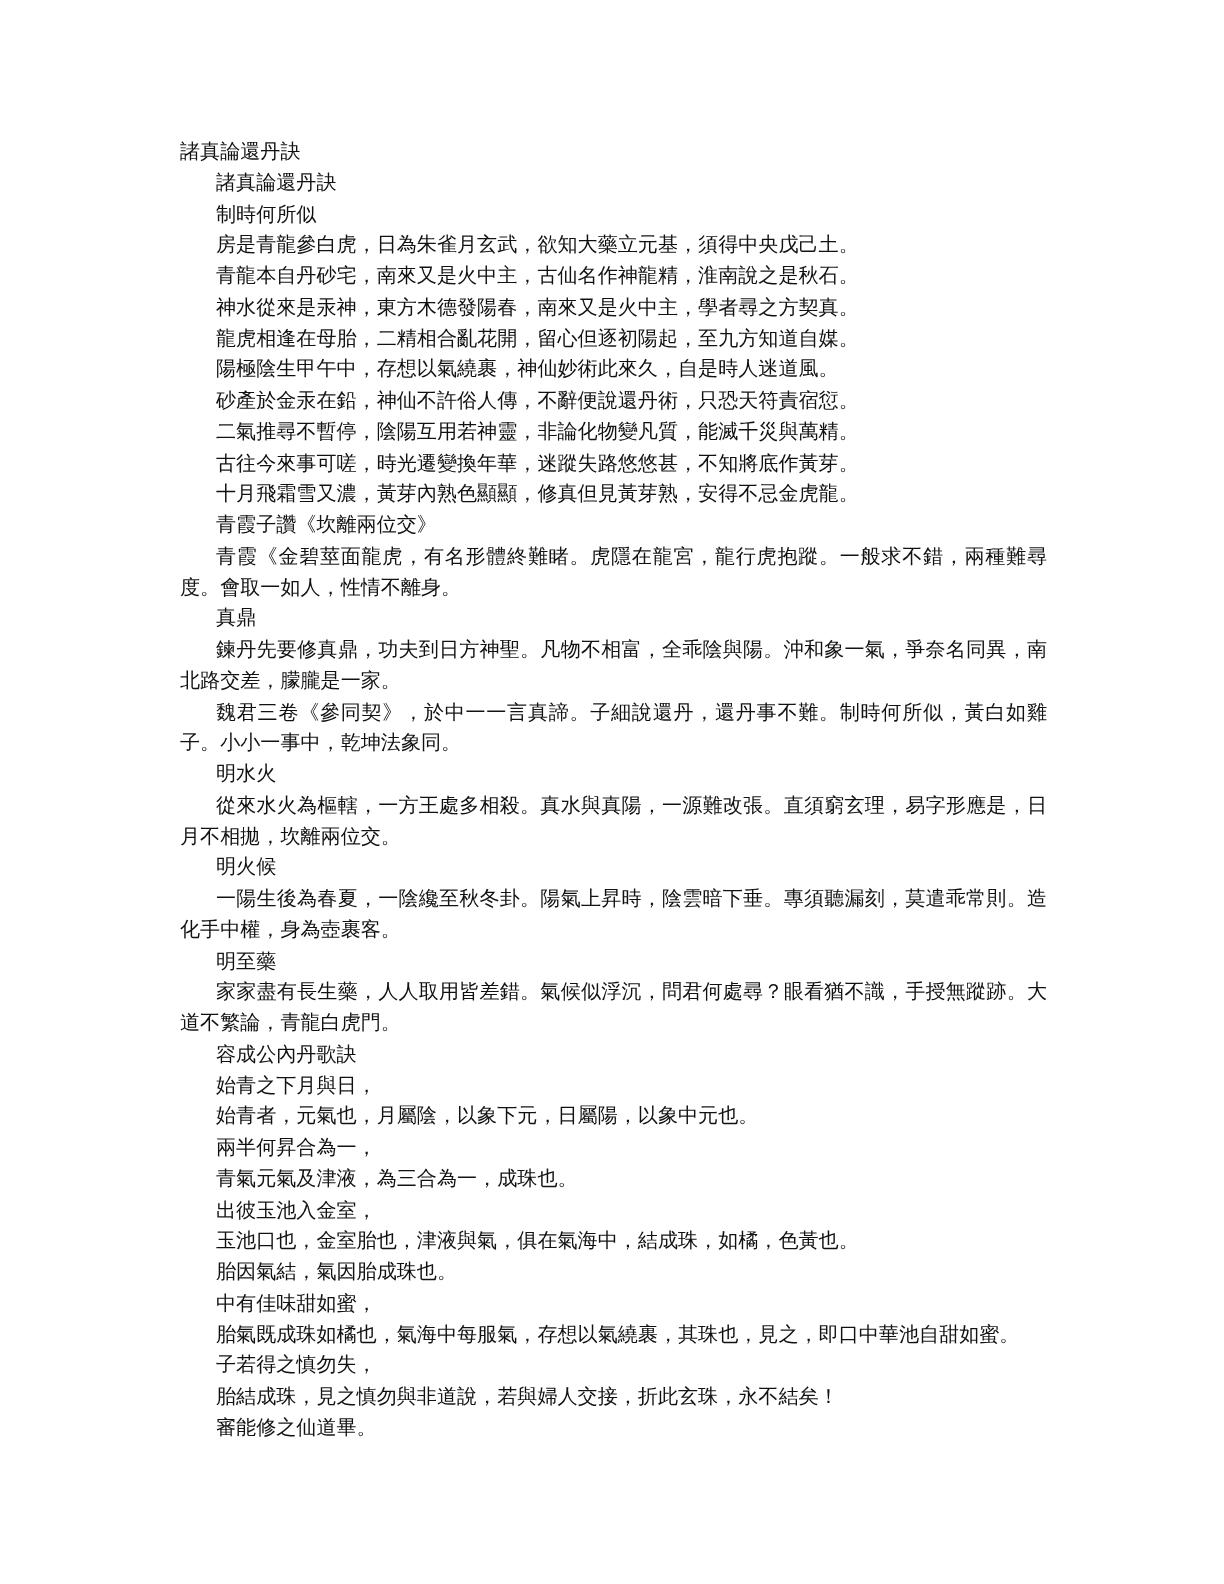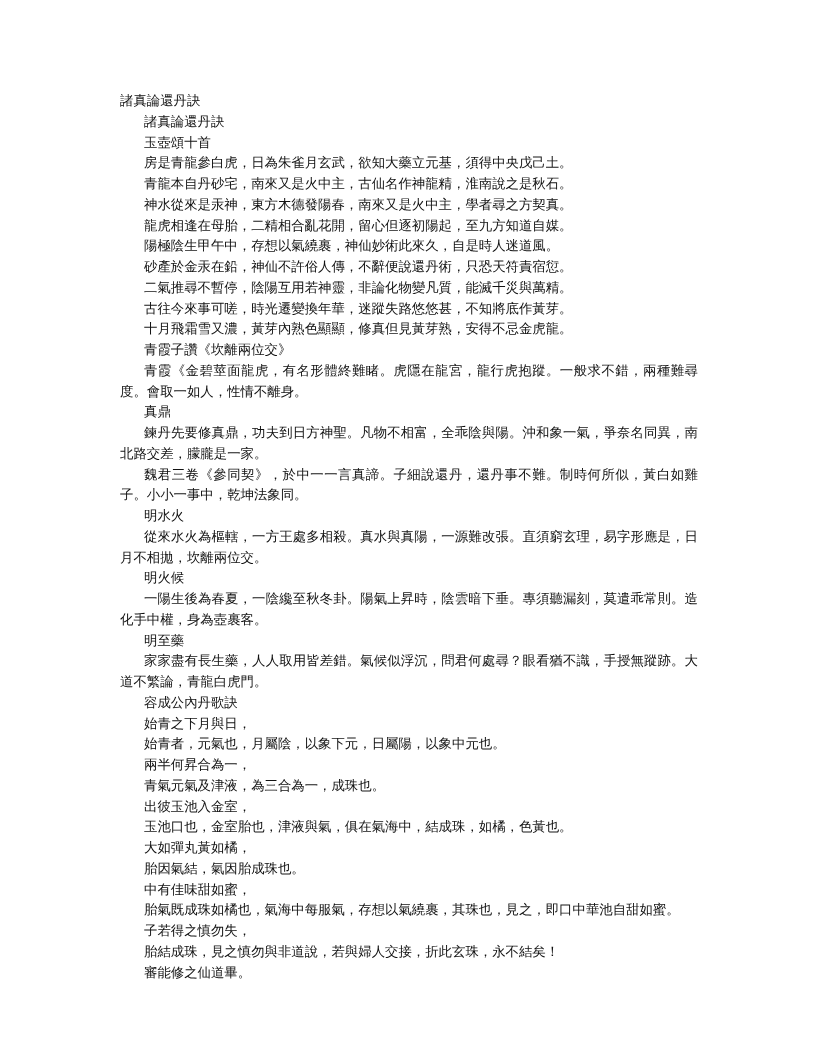--- a/index.html
+++ b/index.html
@@ -7,32 +7,32 @@
     .page {
       position: absolute;
       left: 120px;
       top: 92px;
       width: 578px;
       font-family: "DejaVu Serif", "Liberation Serif", serif;
       font-size: 13.4px;
       line-height: 20.75px;
       color: #111111;
     }
-    .p { margin: 0; padding: 0; text-align: justify; text-align-last: left; font-family: Liberation Mono, monospace; }
+    .p { margin: 0; padding: 0; text-align: justify; text-align-last: left; }
     .indent { text-indent: 24px; }
     .title { }
   </style>
 </head>
 <body>
 
 <div class="page">
   <p class="p title">諸真論還丹訣</p>
   <div id="body-paragraphs">
       <p class="p indent">諸真論還丹訣</p>
-      <p class="p indent">玉壺頌十首</p>
+      <p class="p indent">制時何所似</p>
       <p class="p indent">房是青龍參白虎，日為朱雀月玄武，欲知大藥立元基，須得中央戊己土。</p>
       <p class="p indent">青龍本自丹砂宅，南來又是火中主，古仙名作神龍精，淮南說之是秋石。</p>
       <p class="p indent">神水從來是汞神，東方木德發陽春，南來又是火中主，學者尋之方契真。</p>
       <p class="p indent">龍虎相逢在母胎，二精相合亂花開，留心但逐初陽起，至九方知道自媒。</p>
       <p class="p indent">陽極陰生甲午中，存想以氣繞裹，神仙妙術此來久，自是時人迷道風。</p>
       <p class="p indent">砂產於金汞在鉛，神仙不許俗人傳，不辭便說還丹術，只恐天符責宿愆。</p>
       <p class="p indent">二氣推尋不暫停，陰陽互用若神靈，非論化物變凡質，能滅千災與萬精。</p>
       <p class="p indent">古往今來事可嗟，時光遷變換年華，迷蹤失路悠悠甚，不知將底作黃芽。</p>
       <p class="p indent">十月飛霜雪又濃，黃芽內熟色顯顯，修真但見黃芽熟，安得不忌金虎龍。</p>
       <p class="p indent">青霞子讚《坎離兩位交》</p>
@@ -46,21 +46,20 @@
       <p class="p indent">一陽生後為春夏，一陰纔至秋冬卦。陽氣上昇時，陰雲暗下垂。專須聽漏刻，莫遣乖常則。造化手中權，身為壺裹客。</p>
       <p class="p indent">明至藥</p>
       <p class="p indent">家家盡有長生藥，人人取用皆差錯。氣候似浮沉，問君何處尋？眼看猶不識，手授無蹤跡。大道不繁論，青龍白虎門。</p>
       <p class="p indent">容成公內丹歌訣</p>
       <p class="p indent">始青之下月與日，</p>
       <p class="p indent">始青者，元氣也，月屬陰，以象下元，日屬陽，以象中元也。</p>
       <p class="p indent">兩半何昇合為一，</p>
       <p class="p indent">青氣元氣及津液，為三合為一，成珠也。</p>
       <p class="p indent">出彼玉池入金室，</p>
       <p class="p indent">玉池口也，金室胎也，津液與氣，俱在氣海中，結成珠，如橘，色黃也。</p>
-      <p class="p indent">大如彈丸黃如橘，</p>
       <p class="p indent">胎因氣結，氣因胎成珠也。</p>
       <p class="p indent">中有佳味甜如蜜，</p>
       <p class="p indent">胎氣既成珠如橘也，氣海中每服氣，存想以氣繞裹，其珠也，見之，即口中華池自甜如蜜。</p>
       <p class="p indent">子若得之慎勿失，</p>
       <p class="p indent">胎結成珠，見之慎勿與非道說，若與婦人交接，折此玄珠，永不結矣！</p>
       <p class="p indent">審能修之仙道畢。</p>
     </div>
 </div>
 
 </body></html>

